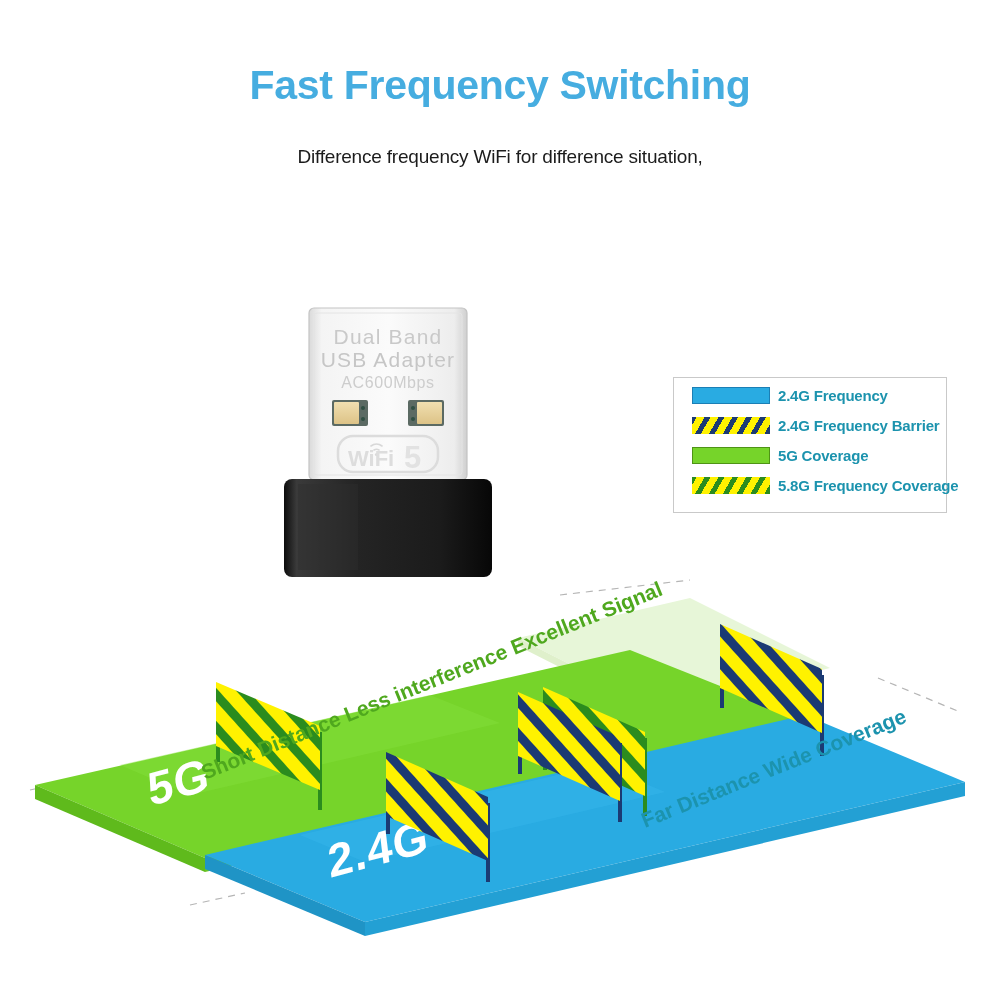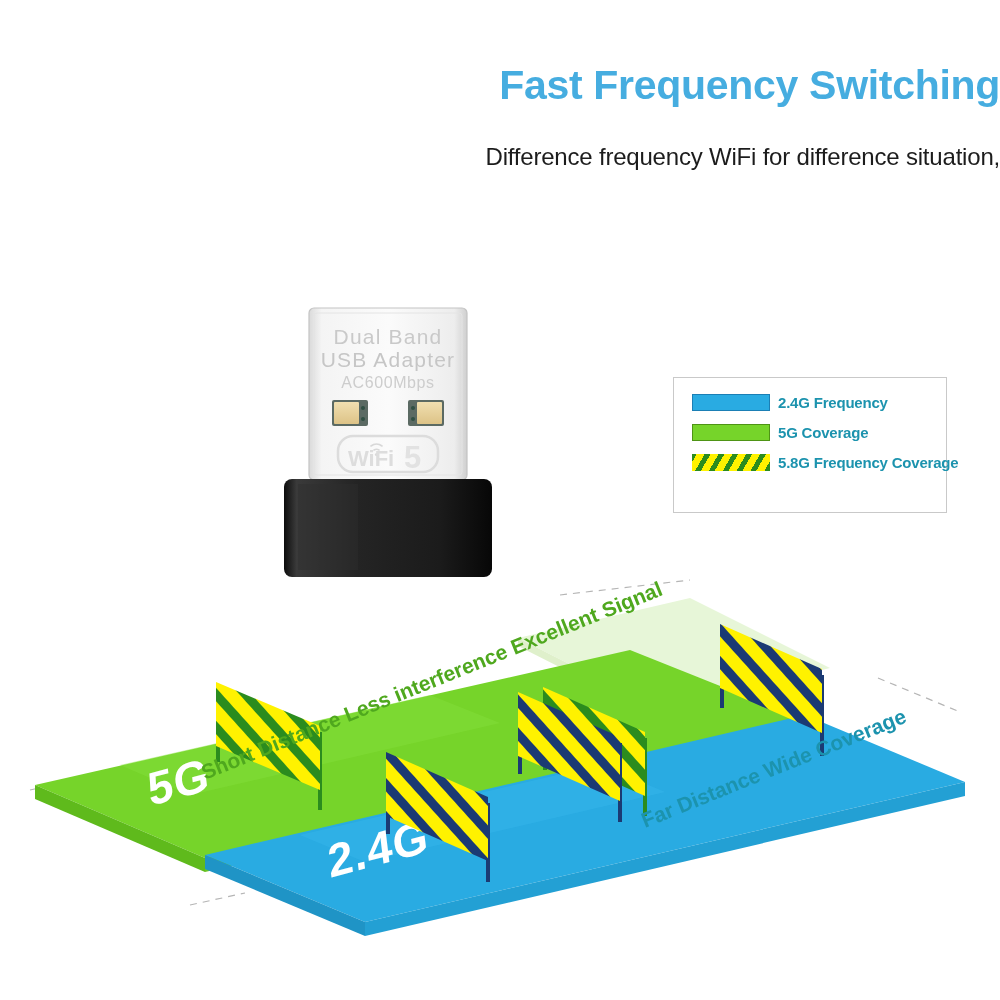--- a/index.html
+++ b/index.html
@@ -21,37 +21,37 @@
     height: 1000px;
     background: #ffffff;
   }
 
   
   .header {
     position: absolute;
     top: 0;
     left: 0;
     width: 1000px;
-    text-align: right;
+    text-align: center;
   }
   .title {
     margin: 0;
     padding-top: 62px;
     font-size: 41px;
     font-weight: 600;
     letter-spacing: -0.3px;
     color: #46ADE0;
     font-family: "Liberation Sans", sans-serif;
   }
   .subtitle-block {
     margin-top: 26px;
   }
   .subtitle-line {
     display: block;
-    font-size: 24px;
+    font-size: 19px;
     color: #1c1c1c;
     line-height: 44px;
     letter-spacing: -0.2px;
     font-family: "Liberation Sans", sans-serif;
   }
 
   
   .adapter {
     position: absolute;
     left: 276px;
@@ -67,21 +67,21 @@
     top: 377px;
     width: 274px;
     height: 136px;
     background: #ffffff;
     border: 1px solid #c9c9c9;
     box-sizing: border-box;
     padding: 9px 0 0 0;
   }
   .legend-row {
     display: flex;
-    align-items: center;
+    align-items: flex-start;
     height: 30px;
     padding-left: 18px;
   }
   .swatch {
     width: 78px;
     height: 17px;
     flex: 0 0 78px;
     margin-right: 8px;
     box-sizing: border-box;
   }
@@ -223,20 +223,24 @@
       </g>
     </svg>
   </div>
 
   <div class="legend">
     <div class="legend-row">
       <span class="swatch swatch-blue"></span>
       <span class="legend-label">2.4G Frequency</span>
     </div>
     <div class="legend-row">
+      <span class="swatch swatch-barrier-blue"></span>
+      <span class="legend-label">2.4G Frequency Barrier</span>
+    </div>
+    <div class="legend-row">
       <span class="swatch swatch-green"></span>
       <span class="legend-label">5G Coverage</span>
     </div>
     <div class="legend-row">
       <span class="swatch swatch-barrier-green"></span>
       <span class="legend-label">5.8G Frequency Coverage</span>
     </div>
   </div>
 
   <div class="diagram">

